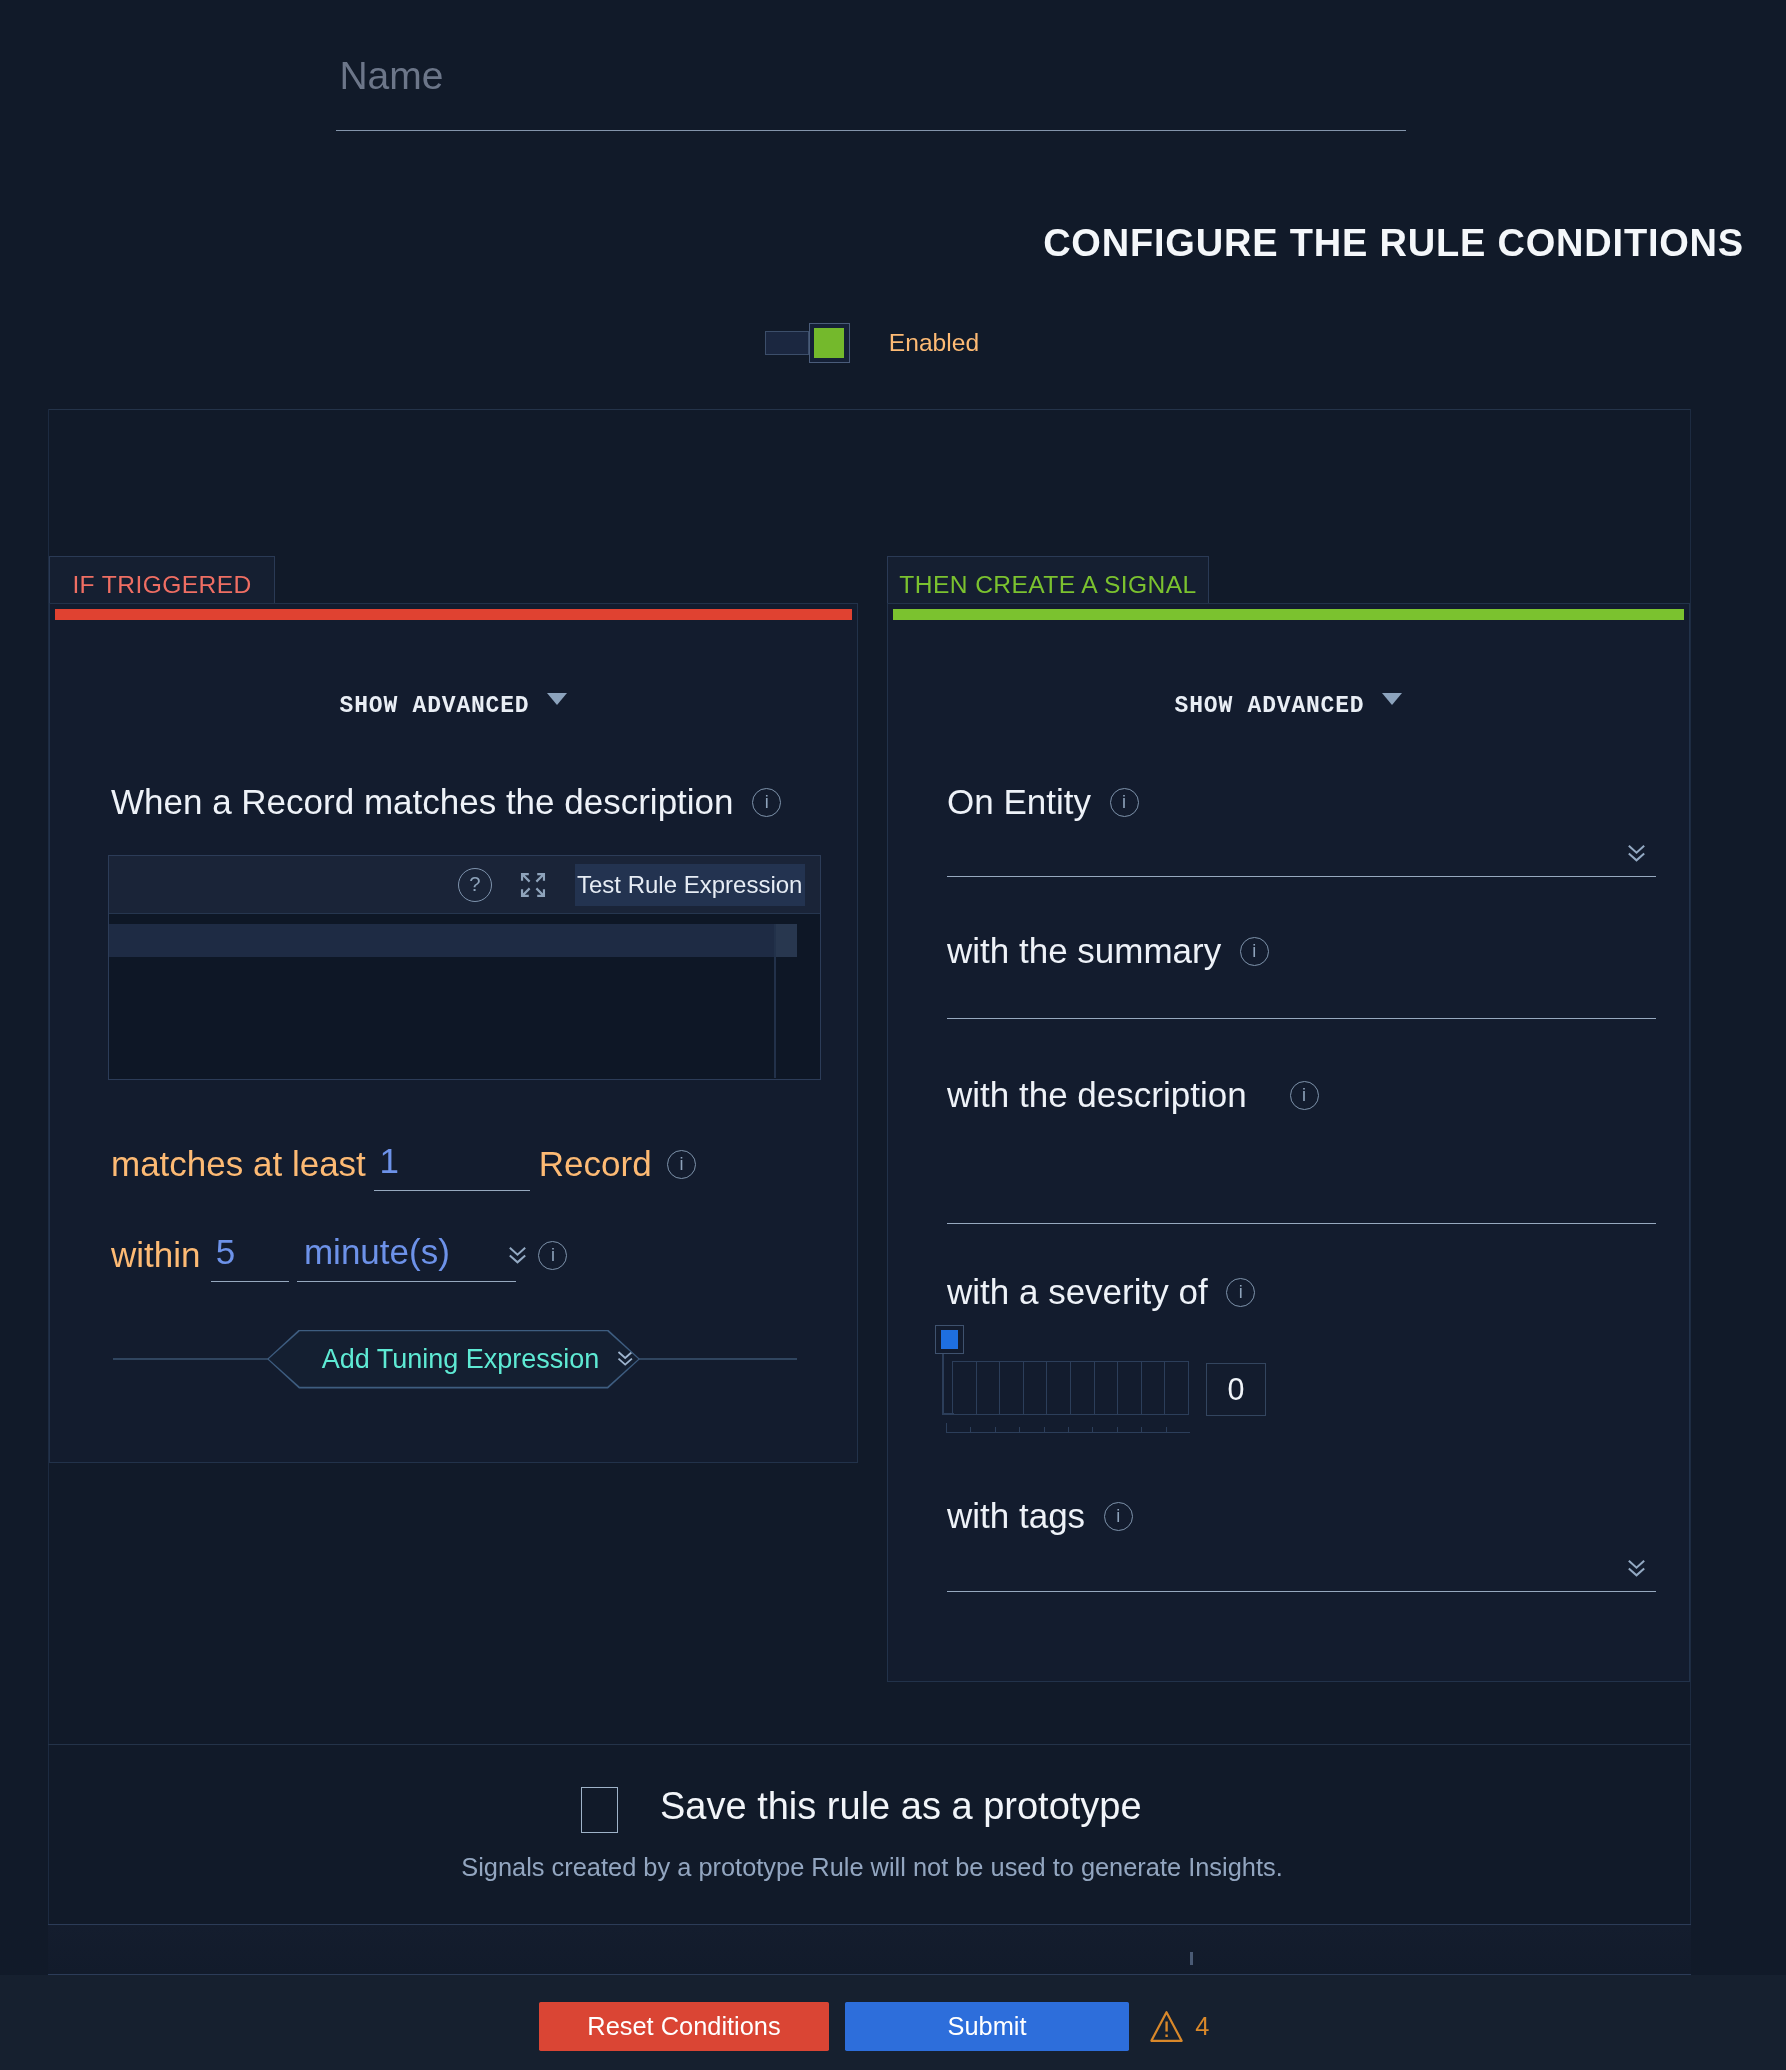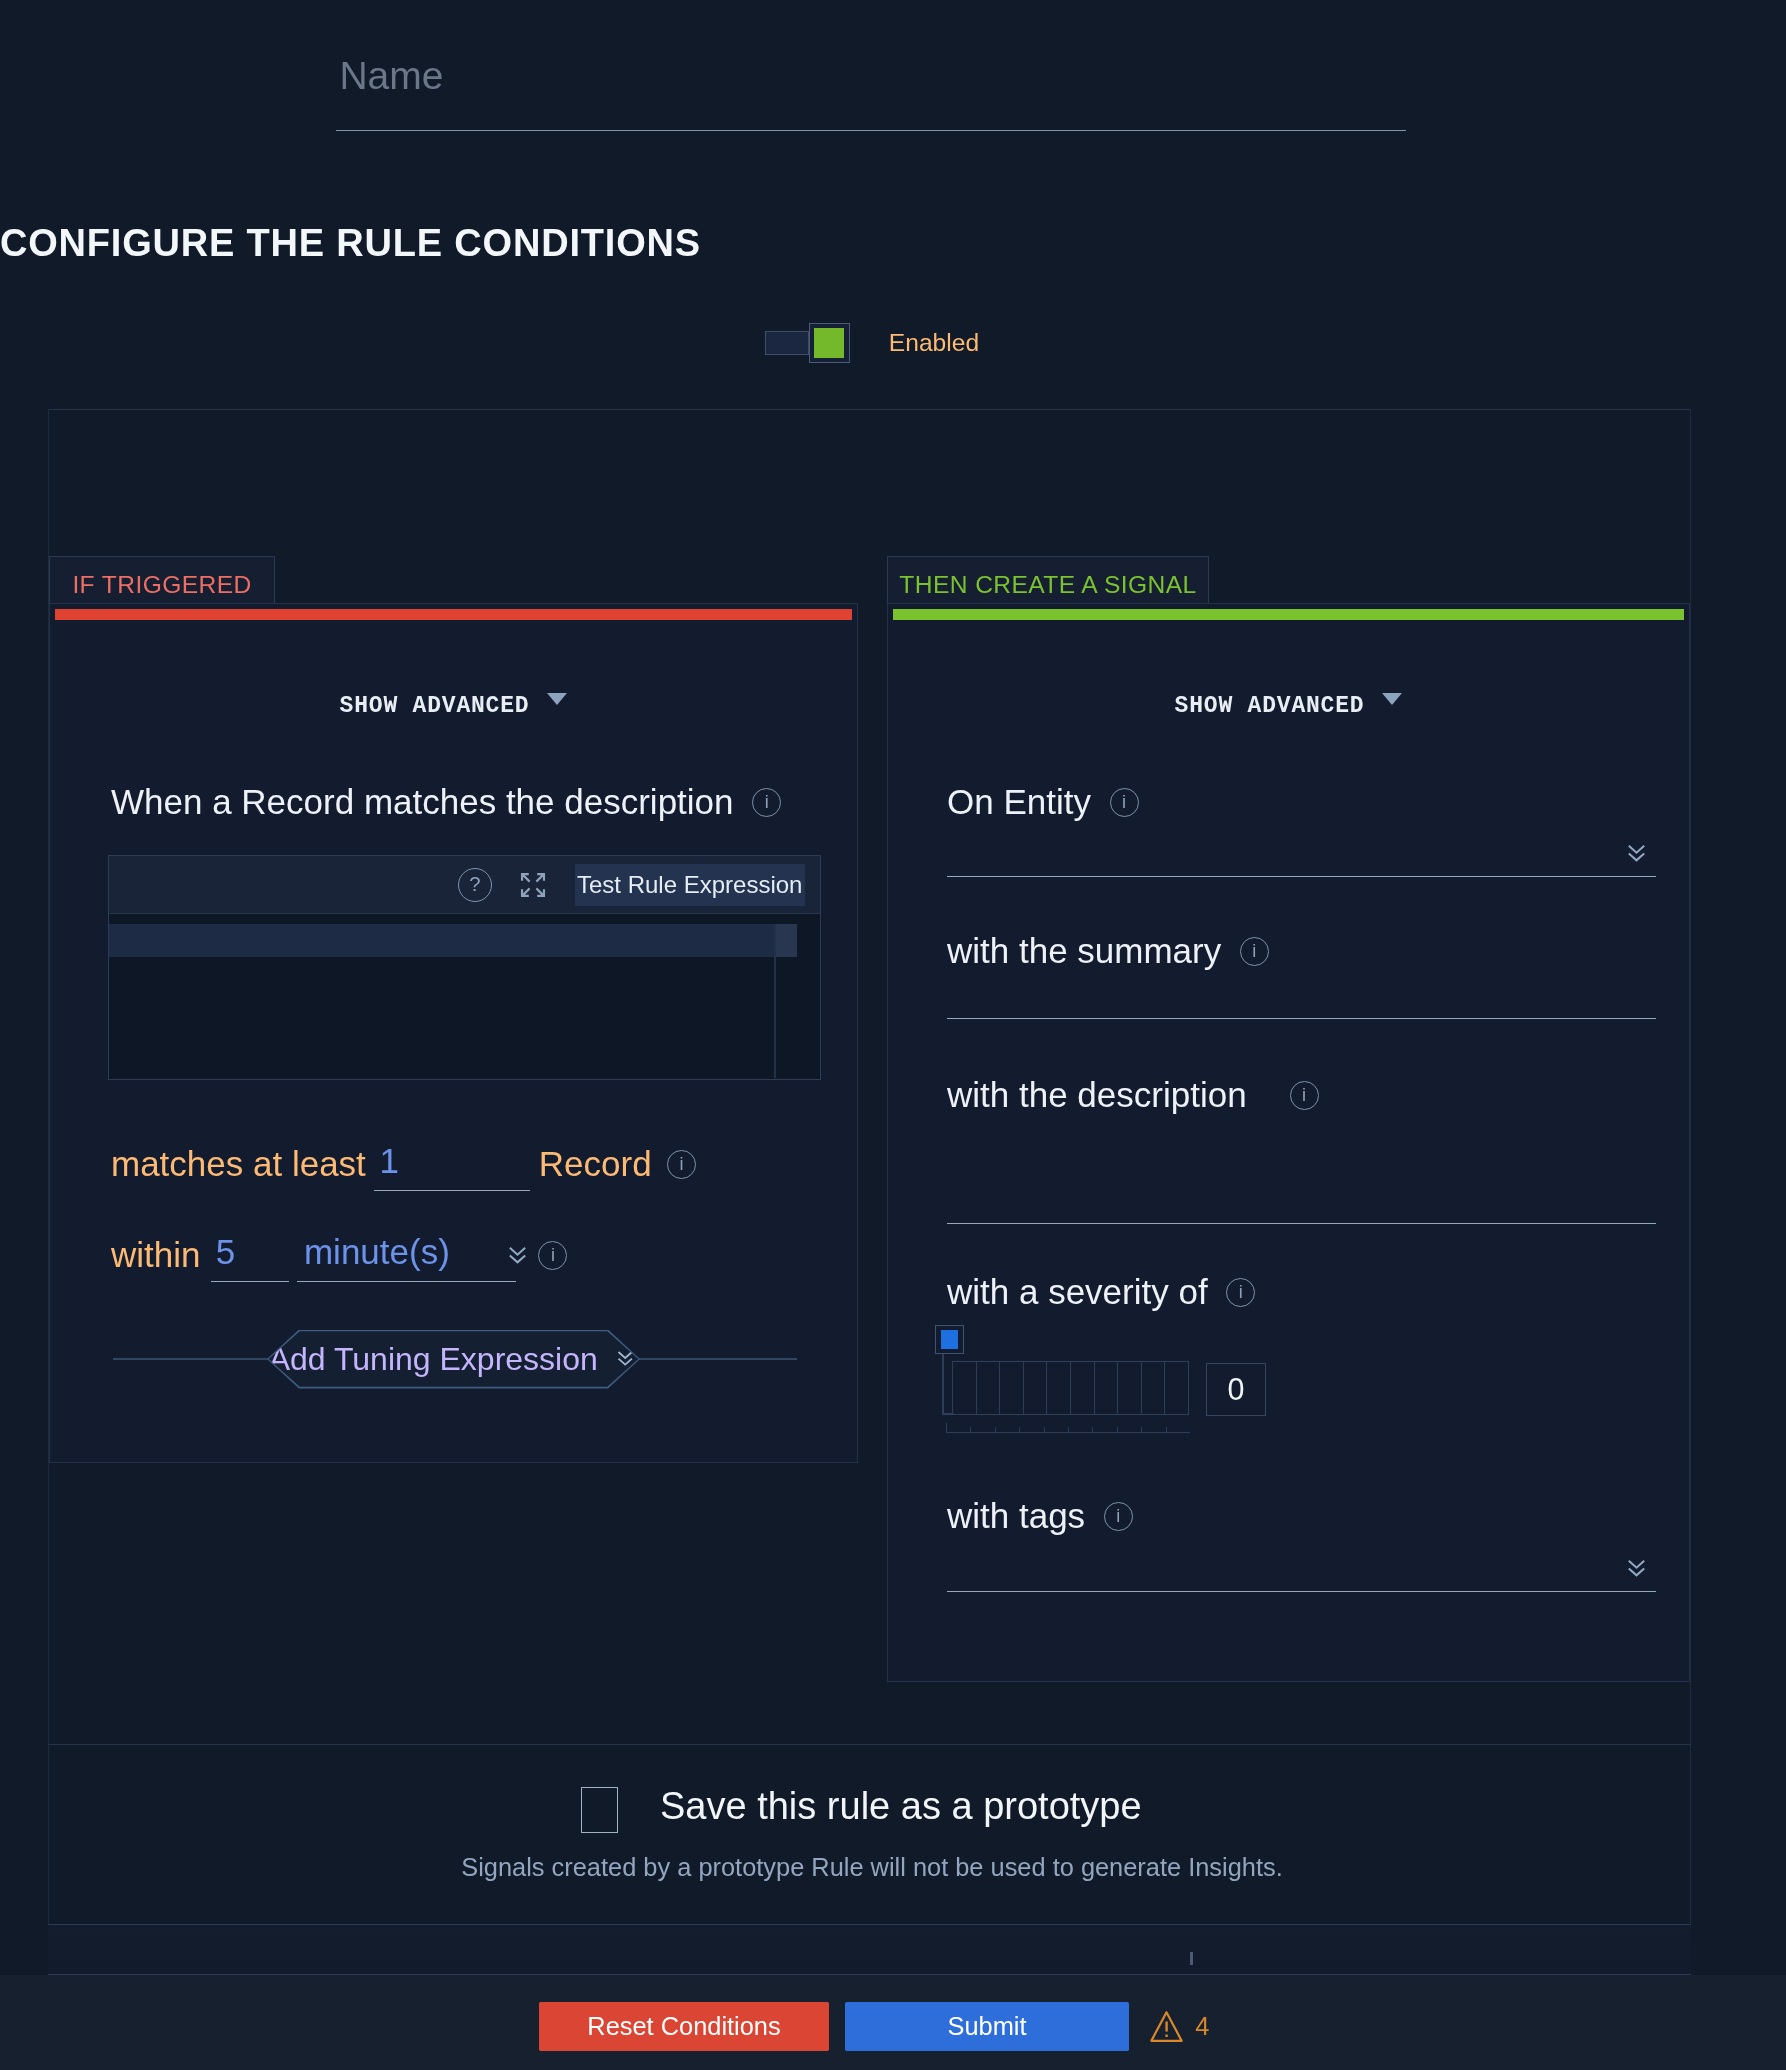--- a/index.html
+++ b/index.html
@@ -11,21 +11,21 @@
   }
   
   .name-wrap { position:absolute; left:336px; top:34px; width:1070px; }
   .name-input {
     width:100%; height:97px; background:transparent; border:none; outline:none;
     border-bottom:1.7px solid #8495ab; font-family:"Liberation Sans", sans-serif;
     font-size:39px; font-weight:300; color:#dfe6ef; padding:0 3.4px 12px 3.4px;
   }
   .name-input::placeholder { color:#6c7689; font-weight:300; }
   .page-title {
-    position:absolute; left:0; top:222px; width:1744px; text-align:left;
+    position:absolute; left:0; top:222px; width:1744px; text-align:right;
     font-size:38px; font-weight:700; letter-spacing:0.8px; color:#f4f7fa;
   }
   .enabled-row {
     position:absolute; left:0; top:317px; width:1744px; height:51px;
     display:flex; align-items:center; justify-content:center; gap:27px;
   }
   .toggle { position:relative; width:85px; height:44px; cursor:pointer; }
   .toggle-track {
     position:absolute; left:0; top:10.2px; width:44px; height:24px;
     background:#1b2740; border:1.7px solid #3c4e6a;
@@ -126,22 +126,22 @@
   .tuning-line { position:absolute; left:63px; right:60px; top:37px; height:1.7px; background:#30455f; }
   .tuning-btn {
     position:absolute; left:50%; top:8.5px; transform:translateX(-50%);
     width:373px; height:59px; cursor:pointer;
     clip-path:polygon(32px 0, calc(100% - 32px) 0, 100% 50%, calc(100% - 32px) 100%, 32px 100%, 0 50%);
     background:#3e5d80;
   }
   .tuning-btn-inner {
     position:absolute; inset:1.7px;
     clip-path:polygon(31px 0, calc(100% - 31px) 0, 100% 50%, calc(100% - 31px) 100%, 31px 100%, 0 50%);
-    background:#141f31; display:flex; align-items:center; justify-content:space-between; gap:13.6px;
-    font-size:32px; font-weight:300; color:#c4b5fd;
+    background:#141f31; display:flex; align-items:center; justify-content:flex-end; gap:13.6px;
+    font-size:27px; font-weight:300; color:#5eead4;
   }
   
   .sp-label { position:absolute; left:59px; }
   .sp-line {
     position:absolute; left:59px; width:709px; border-bottom:1.7px solid #97a9bf;
   }
   .sp-line .dbl-chevron { position:absolute; right:5.1px; bottom:8.5px; }
   
   .sev-handle {
     position:absolute; left:47px; top:721px; width:29px; height:29px;

